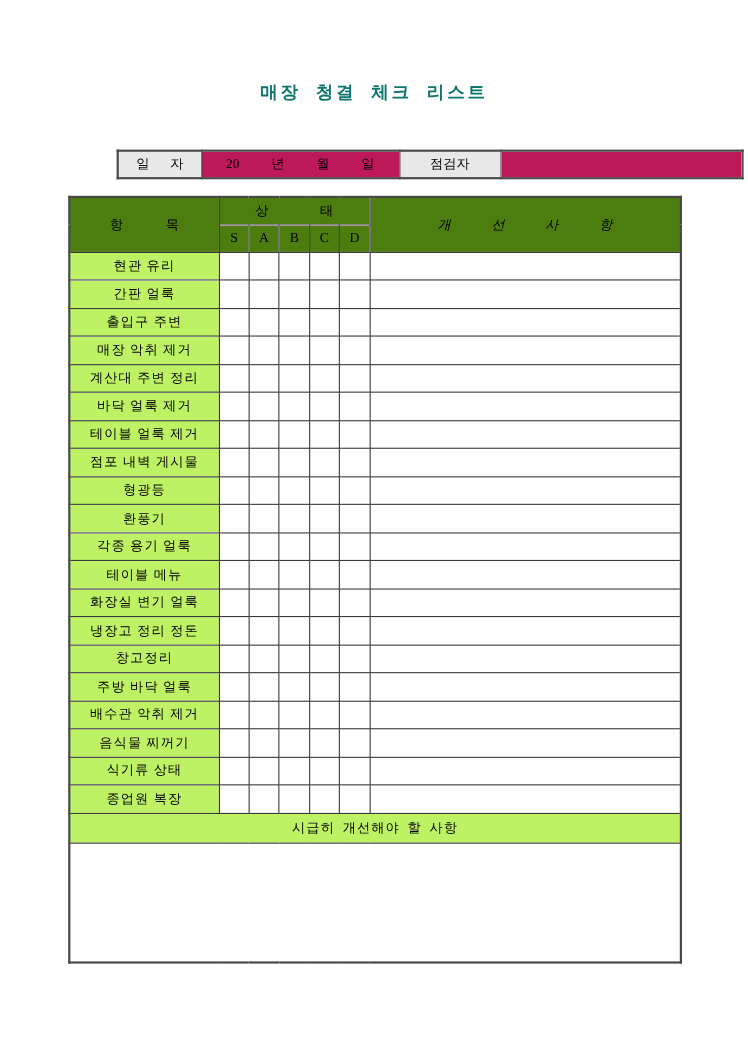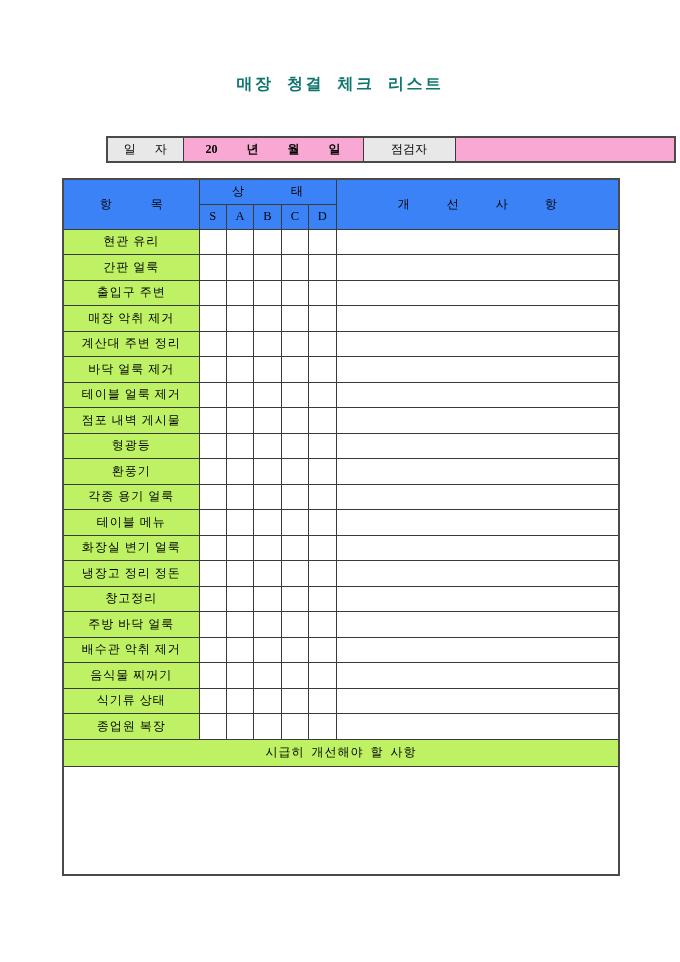--- a/index.html
+++ b/index.html
@@ -35,21 +35,21 @@
   td, th {
     border: 1px solid #3a3a3a;
     font-size: 12px;
     font-weight: normal;
     text-align: center;
     vertical-align: middle;
     overflow: hidden;
     white-space: nowrap;
   }
   .gray { background: #e8e8e8; }
-  .white { background: #f9a8d4; font-weight: bold; }
+  .white { background: #be185d; }
 
   
   .date-table {
     position: absolute;
     left: 62px;
     top: 136px;
     width: 556px;
     border: 2px solid #4a4a4a;
     margin-left: 44px;
   }
@@ -58,24 +58,24 @@
   .ws-date-value { word-spacing: 26px; }
 
   
   .main-table {
     position: absolute;
     left: 62px;
     top: 178px;
     width: 556px;
     border: 2px solid #4a4a4a;
   }
-  .main-table thead th { background: #3b82f6; height: 25px; }
+  .main-table thead th { background: #4d7c0f; height: 25px; }
   .ws-item-header { word-spacing: 36px; text-align: center; }
   .ws-status-header { word-spacing: 44px; }
-  .ws-improve-header { word-spacing: 34px; }
+  .ws-improve-header { word-spacing: 34px; font-style: italic; }
   .grade-cell {
     background: #e8e8e8;
     font-family: "Liberation Serif", "DejaVu Serif", serif;
     font-size: 12.5px;
   }
   .main-table tbody td { height: 25.5px; }
   .item-cell {
     background: #bef264;
     letter-spacing: 1px;
   }

